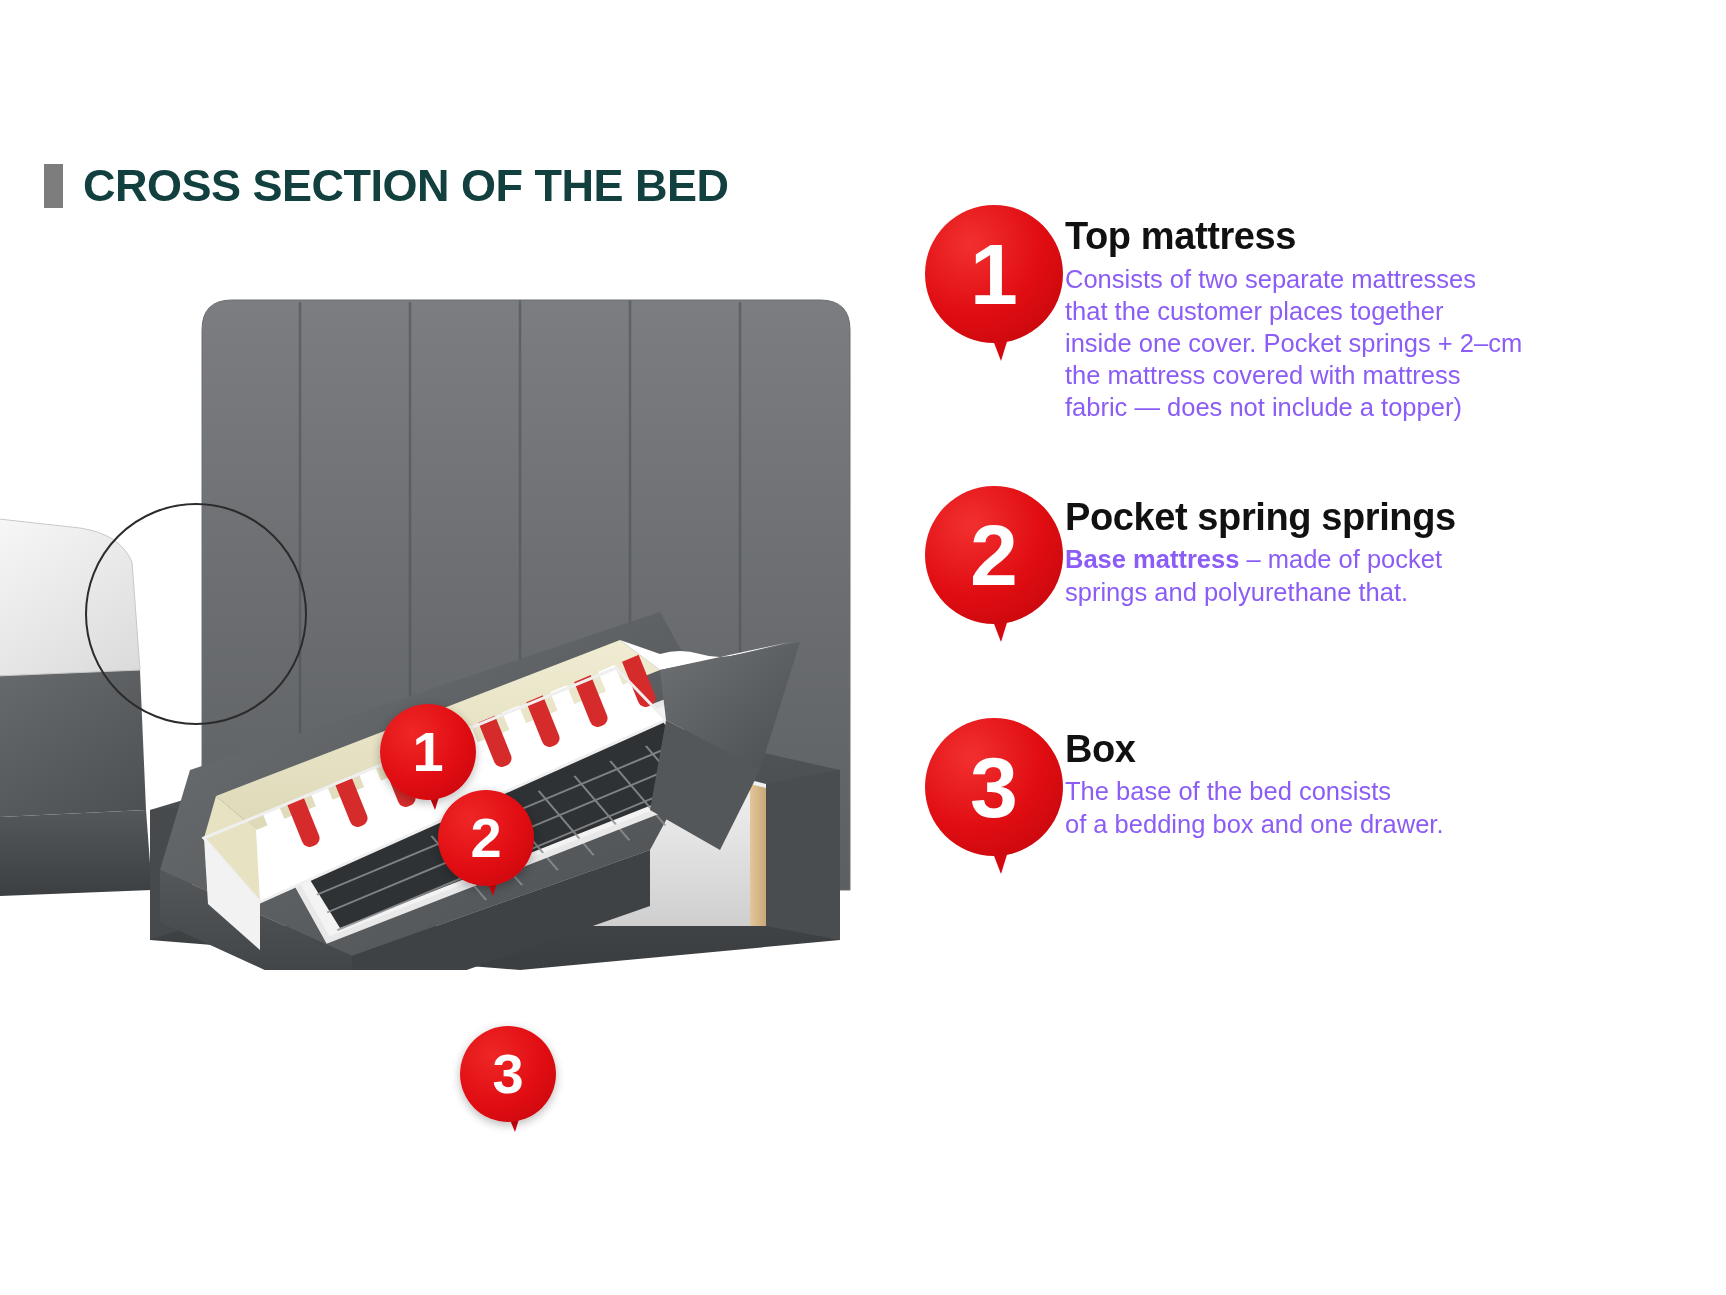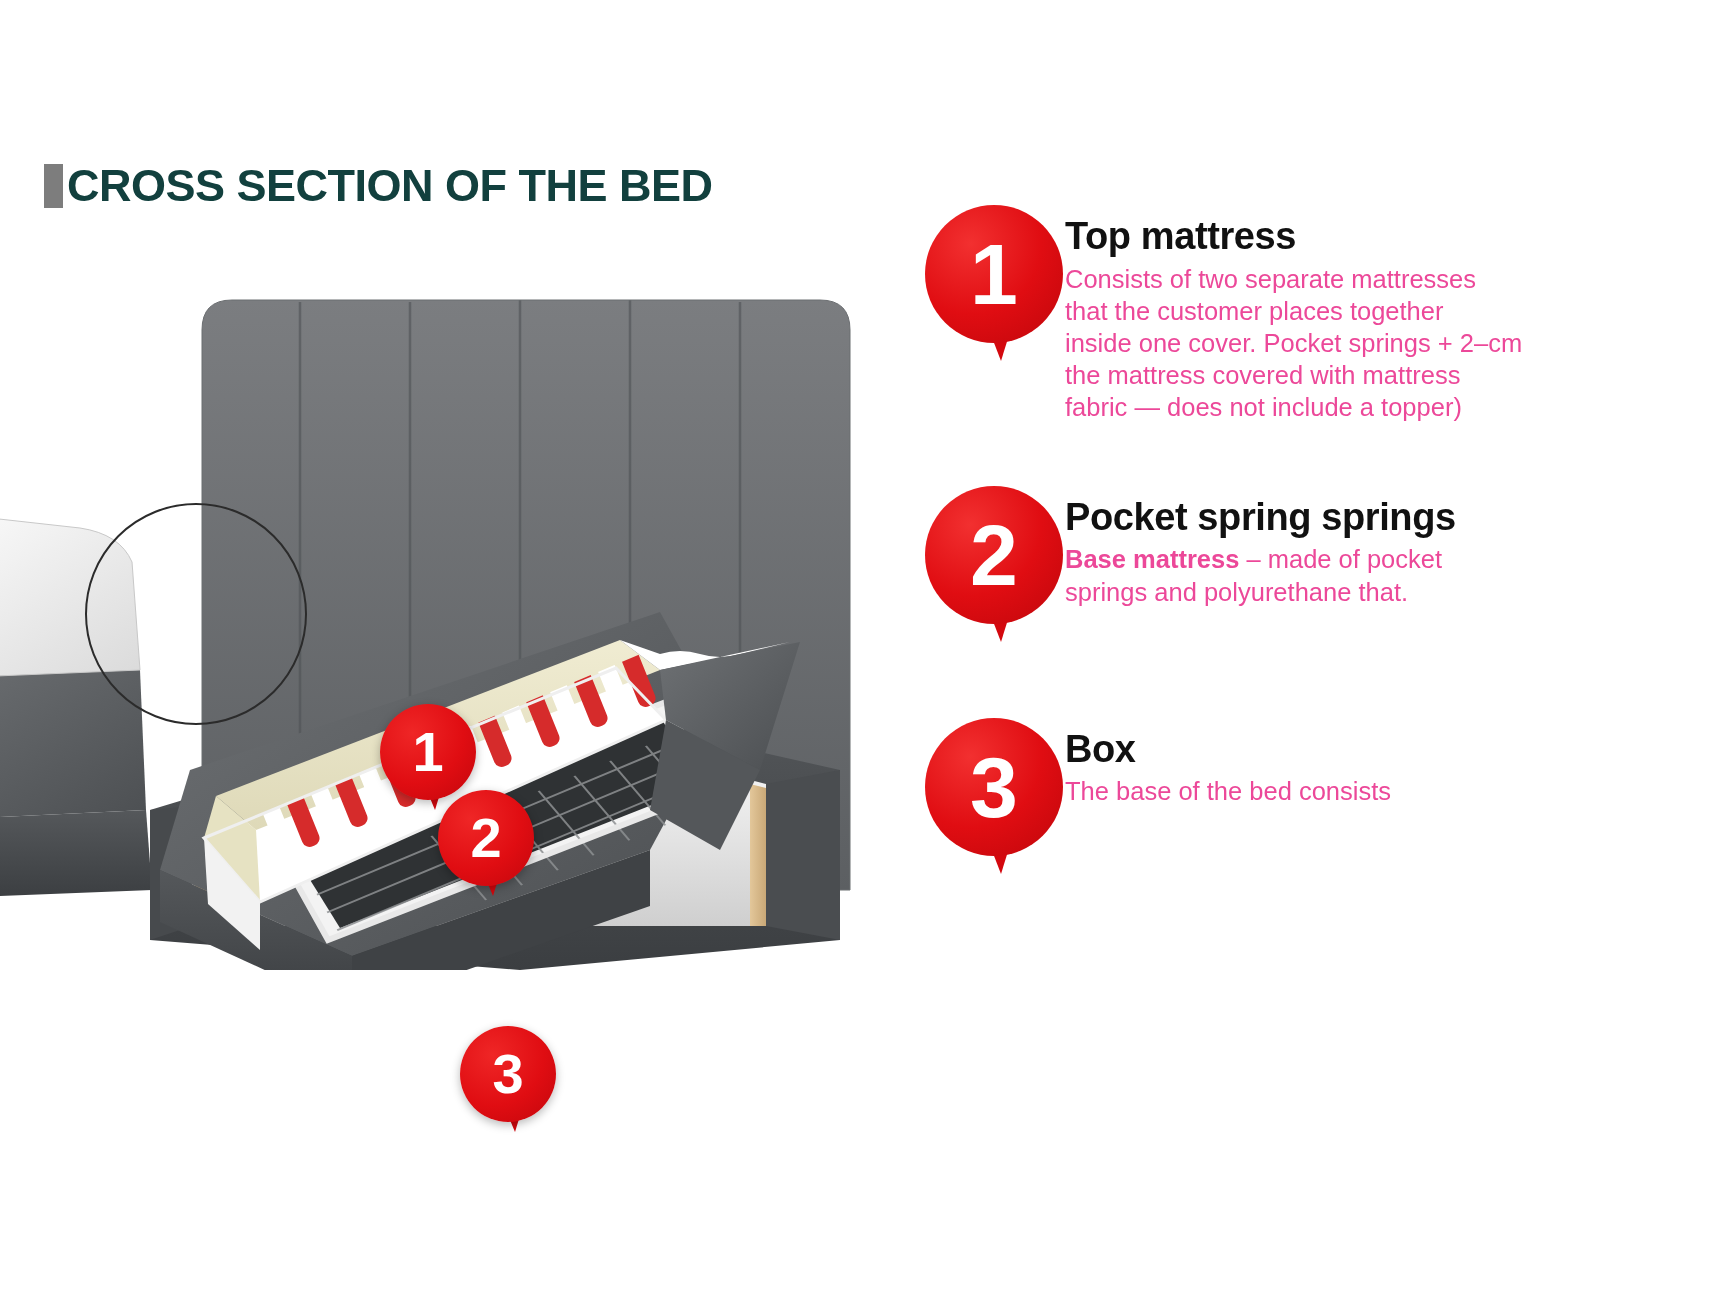--- a/index.html
+++ b/index.html
@@ -2,21 +2,21 @@
 <html><head>
 <meta charset="utf-8">
 <style>
   html,body{margin:0;padding:0;background:#ffffff;}
   body{
     width:1726px;height:1295px;position:relative;overflow:hidden;
     font-family:"Liberation Sans", sans-serif;
     background:#ffffff;
   }
   
-  #title-row{position:absolute;left:32px;top:163px;display:flex;align-items:center;gap:4px;padding-left:12px;}
+  #title-row{position:absolute;left:32px;top:163px;display:flex;align-items:center;gap:20px;padding-left:12px;}
   #title-bullet{width:19px;height:44px;background:#7d7d7d;display:block;}
   #page-title{
     font-size:45px;font-weight:bold;color:#12403e;letter-spacing:-0.5px;
     white-space:nowrap;line-height:1;font-family:"Liberation Sans", sans-serif;
   }
 
   
   #bed-illustration{position:absolute;left:-40px;top:250px;width:960px;height:720px;}
   #bed-illustration svg{display:block;}
 
@@ -65,21 +65,21 @@
     position:absolute;left:10px;top:0;width:138px;height:138px;
     display:flex;align-items:center;justify-content:center;
     color:#ffffff;font-size:86px;font-weight:bold;line-height:1;z-index:2;
   }
   .legend-text{padding-top:12px;flex:1;}
   .legend-head{
     font-size:38px;font-weight:bold;color:#111111;line-height:1.05;
     margin:0 0 6px 0;letter-spacing:-0.4px;white-space:nowrap;
   }
   .legend-body{
-    font-size:25.5px;color:#ec4899;line-height:1.26;font-weight:400;
+    font-size:25.5px;color:#8b5cf6;line-height:1.26;font-weight:400;
   }
   .legend-body .b{font-weight:bold;text-align:center;}
   #item-1{margin-bottom:62px;}
   #item-2{margin-bottom:62px;}
   #item-2 .legend-marker, #item-3 .legend-marker{height:170px;}
 </style>
 </head>
 <body>
 
 <div id="title-row">
@@ -289,17 +289,18 @@
   <div class="legend-item" id="item-3">
     <div class="legend-marker">
       <span class="lt"></span>
       <span class="lb"></span>
       <span class="lnum">3</span>
     </div>
     <div class="legend-text">
       <div class="legend-head">Box</div>
       <div class="legend-body">
         <div>The base of the bed consists</div>
+        <div>of a bedding box and one drawer.</div>
       </div>
     </div>
   </div>
 
 </div>
 
 </body></html>

